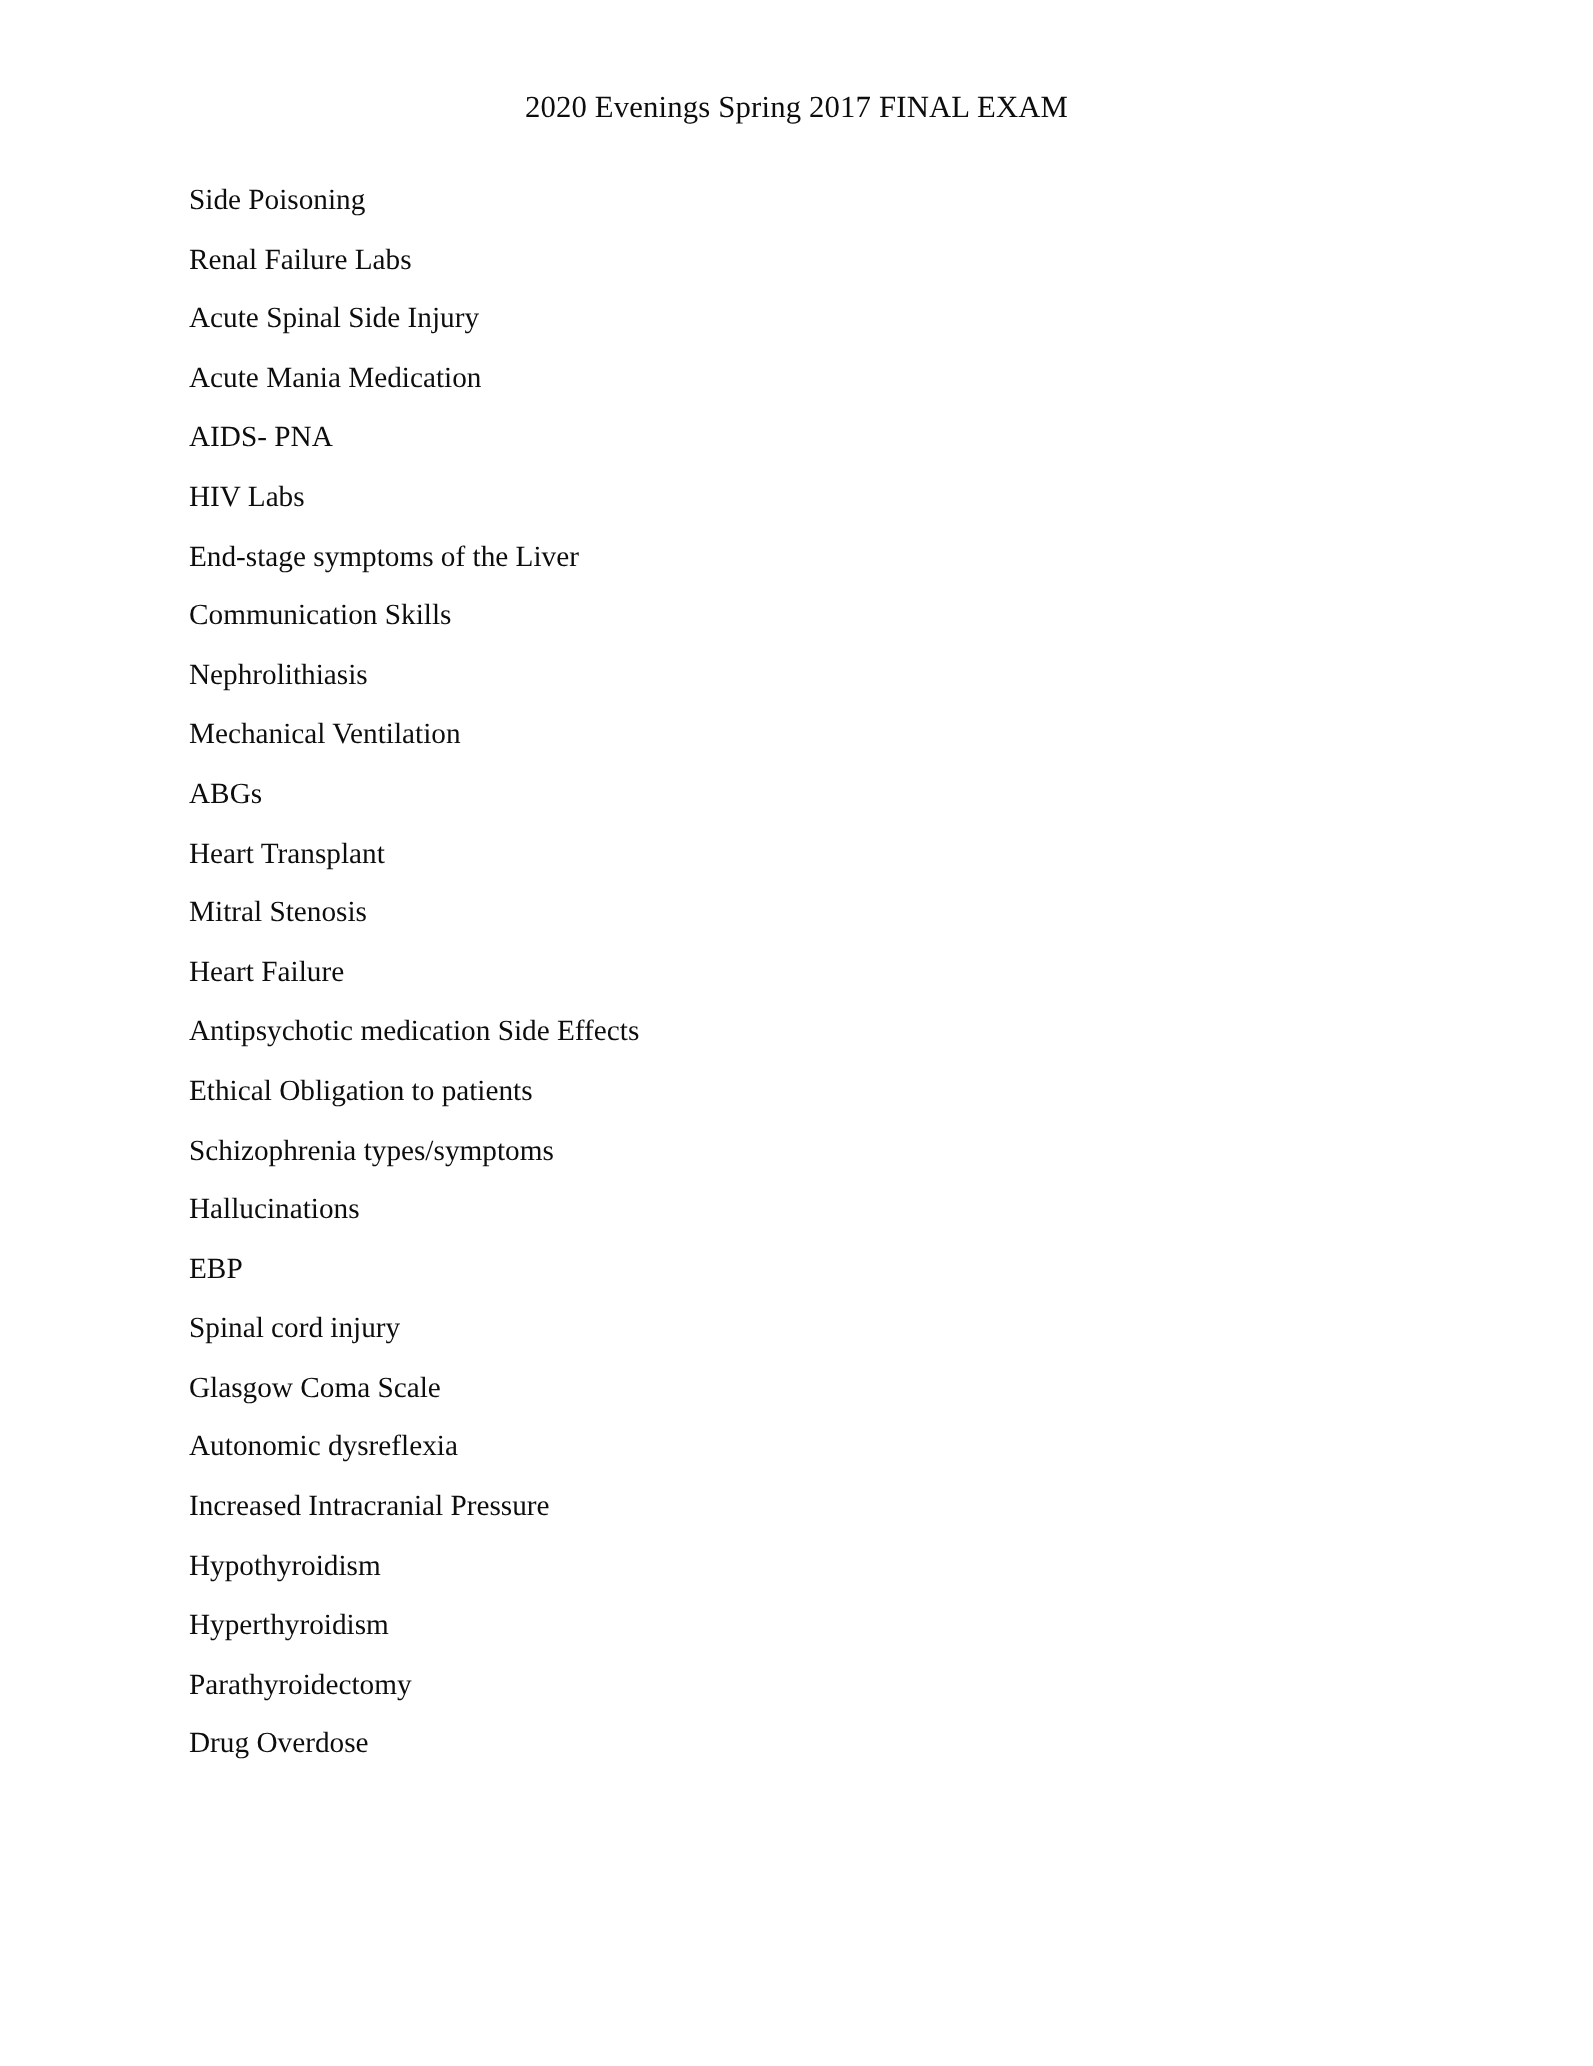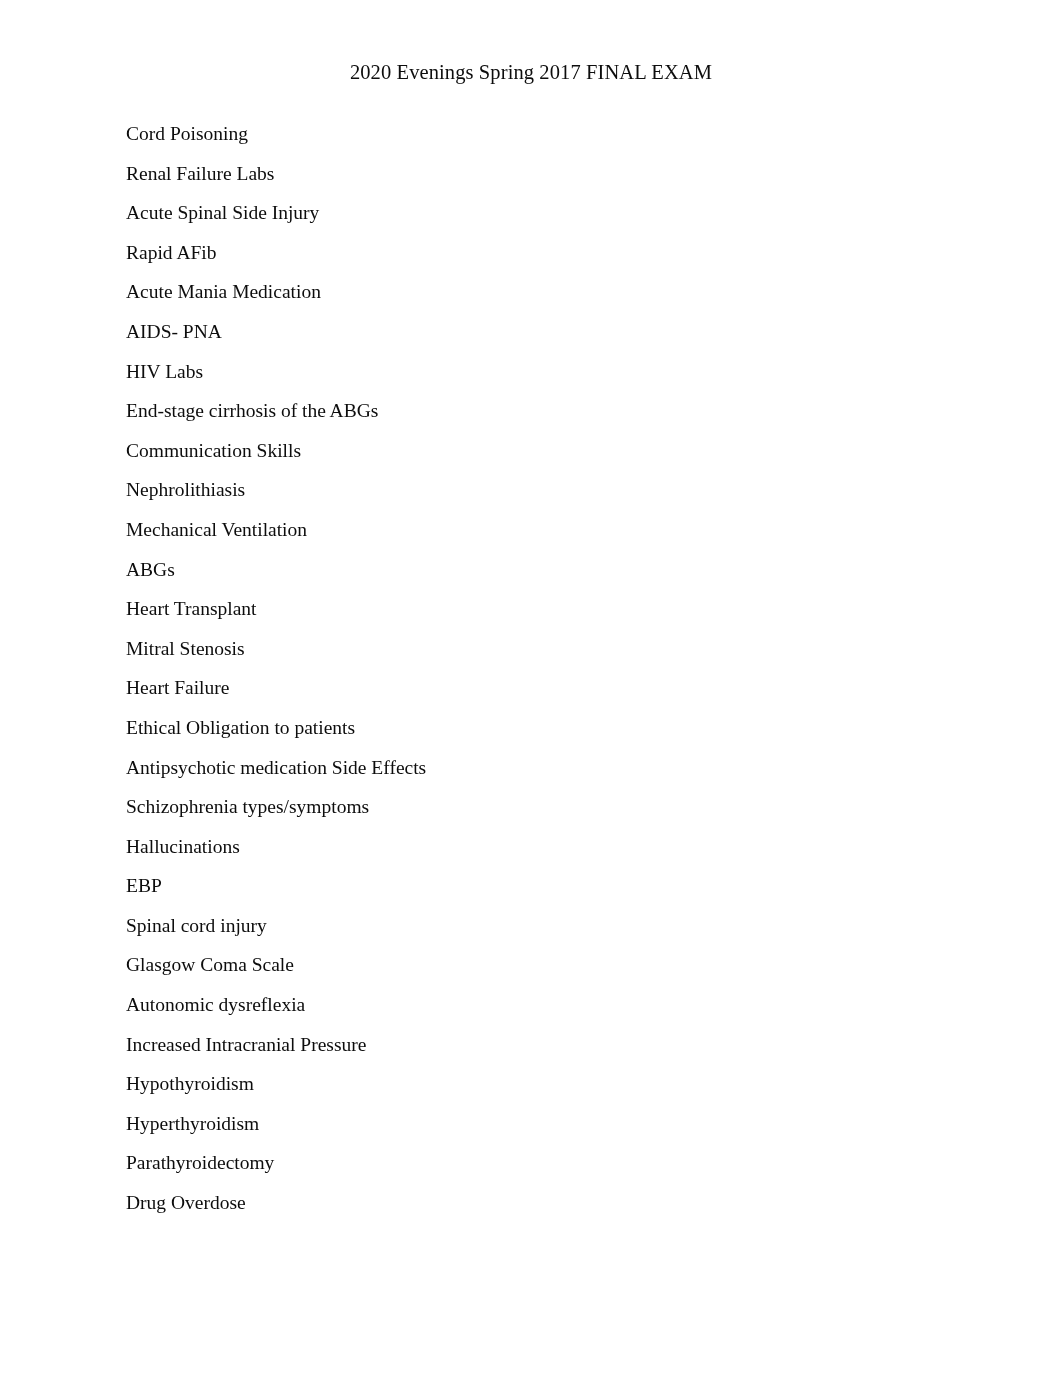--- a/index.html
+++ b/index.html
@@ -59,37 +59,36 @@
 </style>
 </head>
 <body>
 
 <div class="page">
 
   <div class="page-header">2020 Evenings Spring 2017 FINAL EXAM</div>
 
   <div class="body-content">
     <ul class="topic-list">
-      <li class="topic-item">Cord Poisoning</li>
+      <li class="topic-item">Side Poisoning</li>
       <li class="topic-item">Renal Failure Labs</li>
       <li class="topic-item">Acute Spinal Side Injury</li>
-      <li class="topic-item">Rapid AFib</li>
       <li class="topic-item">Acute Mania Medication</li>
       <li class="topic-item">AIDS- PNA</li>
       <li class="topic-item">HIV Labs</li>
-      <li class="topic-item">End-stage cirrhosis of the ABGs</li>
+      <li class="topic-item">End-stage symptoms of the Liver</li>
       <li class="topic-item">Communication Skills</li>
       <li class="topic-item">Nephrolithiasis</li>
       <li class="topic-item">Mechanical Ventilation</li>
       <li class="topic-item">ABGs</li>
       <li class="topic-item">Heart Transplant</li>
       <li class="topic-item">Mitral Stenosis</li>
       <li class="topic-item">Heart Failure</li>
+      <li class="topic-item">Antipsychotic medication Side Effects</li>
       <li class="topic-item">Ethical Obligation to patients</li>
-      <li class="topic-item">Antipsychotic medication Side Effects</li>
       <li class="topic-item">Schizophrenia types/symptoms</li>
       <li class="topic-item">Hallucinations</li>
       <li class="topic-item">EBP</li>
       <li class="topic-item">Spinal cord injury</li>
       <li class="topic-item">Glasgow Coma Scale</li>
       <li class="topic-item">Autonomic dysreflexia</li>
       <li class="topic-item">Increased Intracranial Pressure</li>
       <li class="topic-item">Hypothyroidism</li>
       <li class="topic-item">Hyperthyroidism</li>
       <li class="topic-item">Parathyroidectomy</li>

